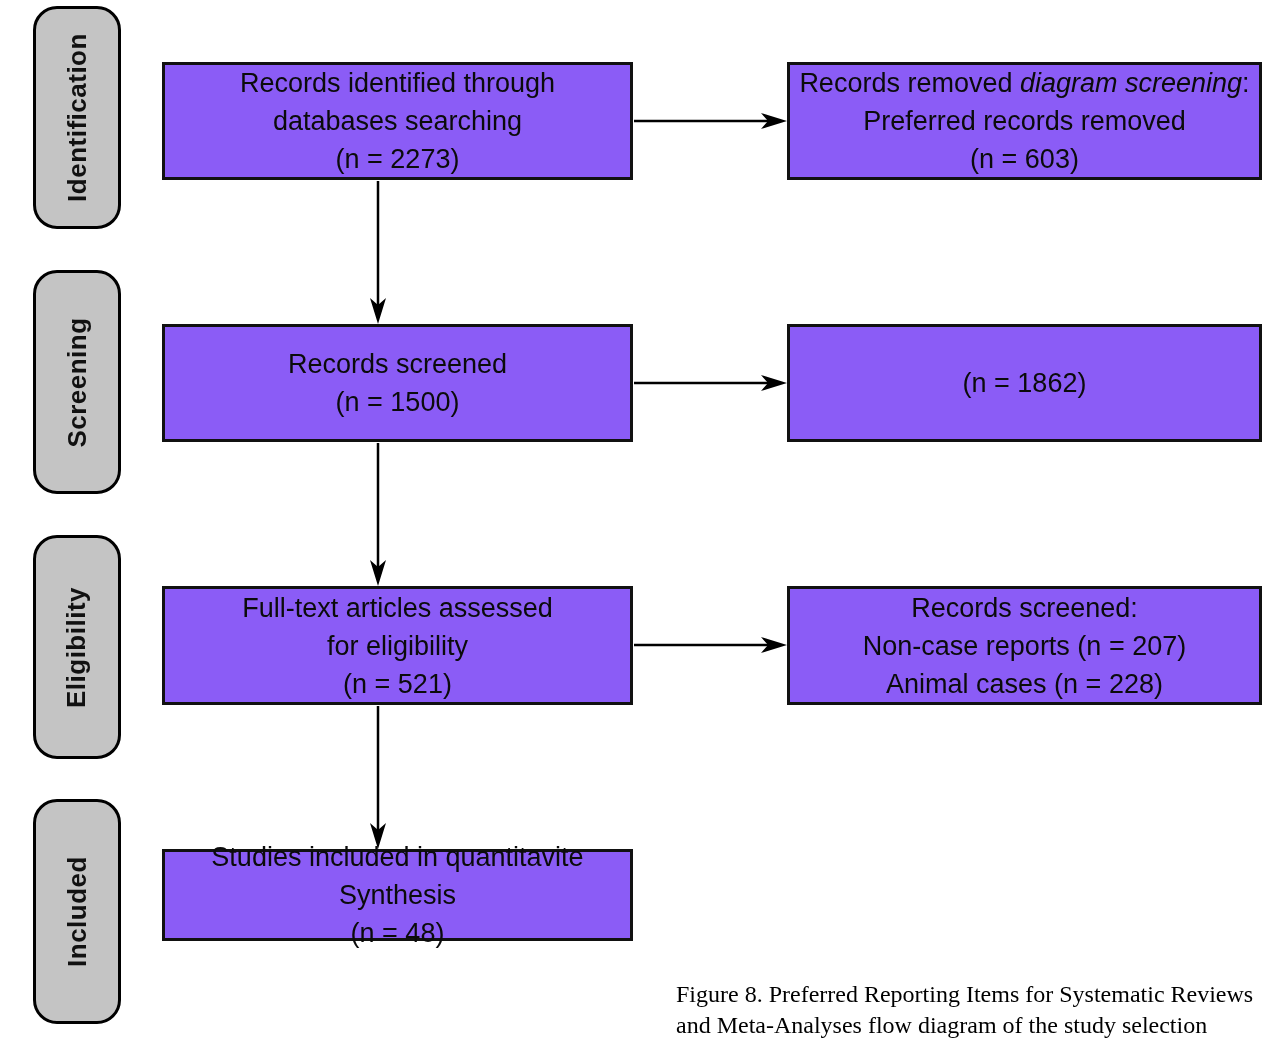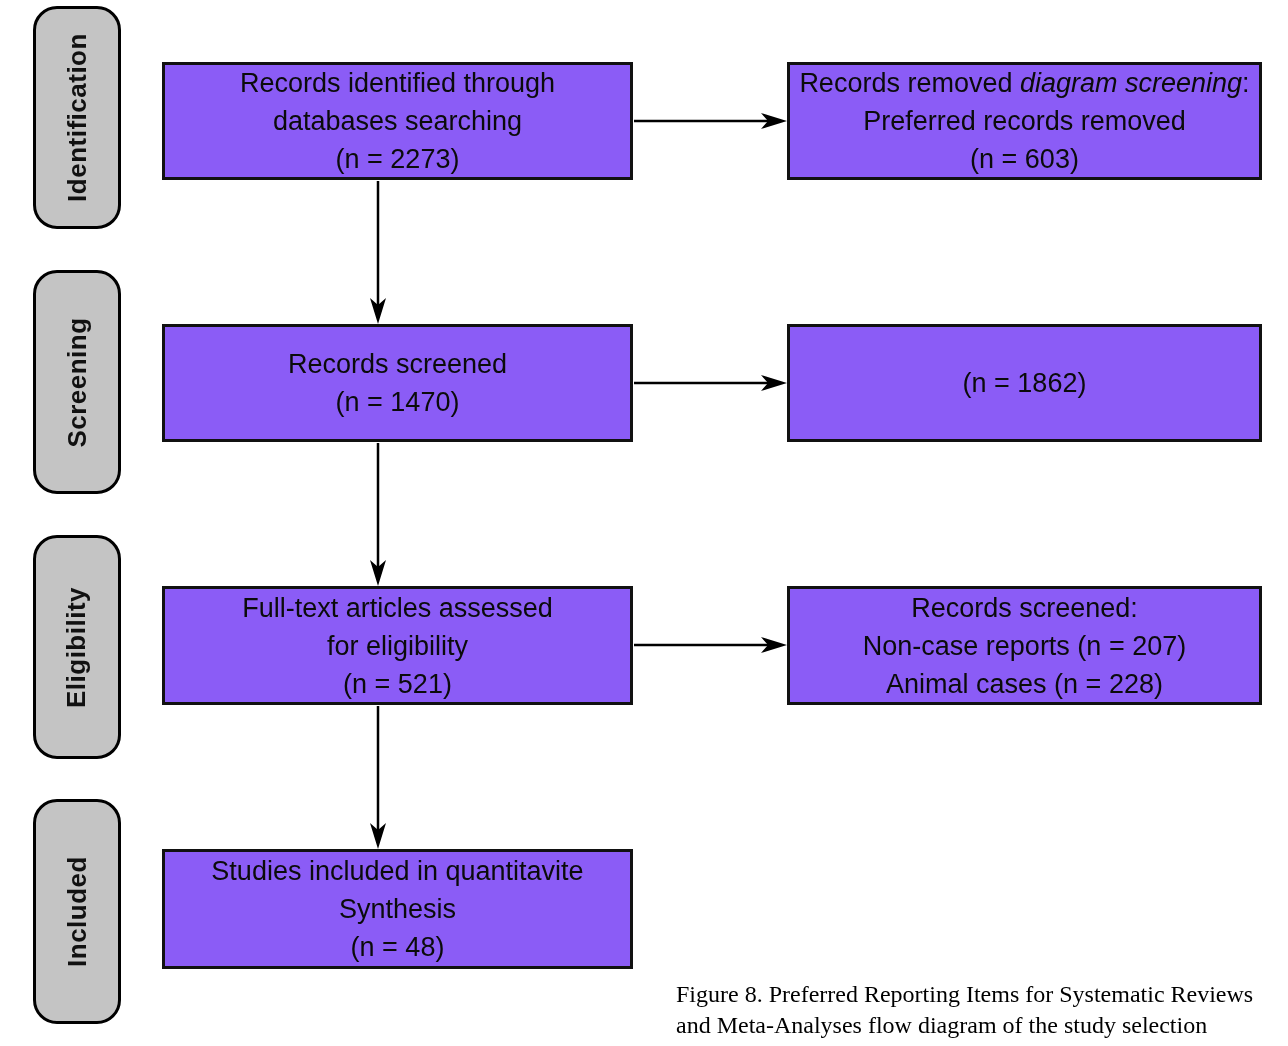--- a/index.html
+++ b/index.html
@@ -56,21 +56,21 @@
     text-align: center;
     font-size: 27px;
     line-height: 38px;
     color: #0b0b0b;
   }
   .main-col { left: 162px; width: 471px; }
   .side-col { left: 787px; width: 475px; }
   .row-0 { top: 62px;  height: 118px; }
   .row-1 { top: 324px; height: 118px; }
   .row-2 { top: 586px; height: 119px; }
-  .row-3 { top: 849px; height: 120px; }
+  .row-3 { top: 849px; height: 92px; }
 
   .fbox em { font-style: italic; }
 
   
   .arrows {
     position: absolute;
     left: 0;
     top: 0;
     width: 1288px;
     height: 1046px;
@@ -109,21 +109,21 @@
   </div>
 
   <div class="fbox main-col row-0">
     <div>Records identified through</div>
     <div>databases searching</div>
     <div>(n = 2273)</div>
   </div>
 
   <div class="fbox main-col row-1">
     <div>Records screened</div>
-    <div>(n = 1470)</div>
+    <div>(n = 1500)</div>
   </div>
 
   <div class="fbox main-col row-2">
     <div>Full-text articles assessed</div>
     <div>for eligibility</div>
     <div>(n = 521)</div>
   </div>
 
   <div class="fbox main-col row-3">
     <div>Studies included in quantitavite</div>

